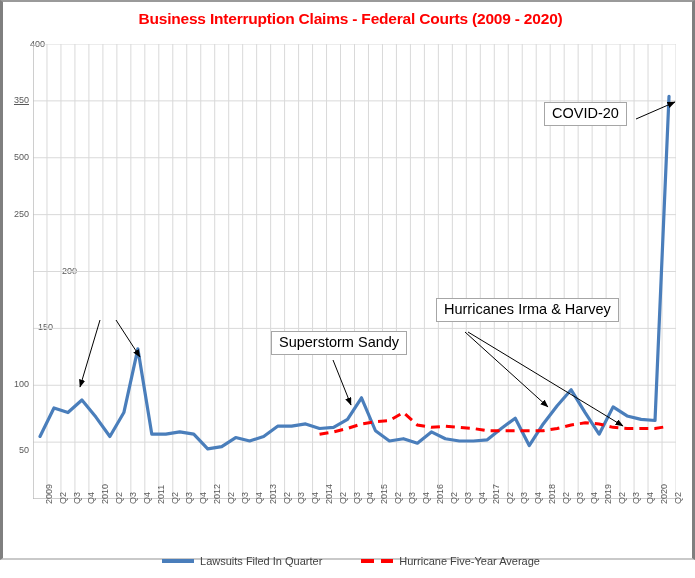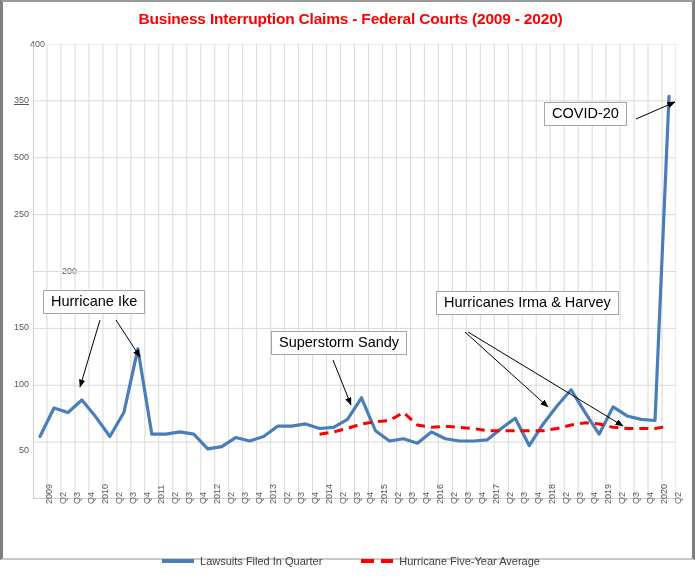--- a/index.html
+++ b/index.html
@@ -80,21 +80,21 @@
 <div id="frame">
 
   <div id="chart-title">Business Interruption Claims - Federal Courts (2009 - 2020)</div>
 
   <div id="yaxis-labels">
     <div class="ylabel" style="left:0px;top:37px;padding-left:16px;">400</div>
     <div class="ylabel" style="left:0px;top:93px;text-decoration:underline;">350</div>
     <div class="ylabel" style="left:0px;top:150px;">500</div>
     <div class="ylabel" style="left:0px;top:207px;">250</div>
     <div class="ylabel" style="left:0px;top:264px;padding-left:48px;">200</div>
-    <div class="ylabel" style="left:0px;top:320px;">150</div>
+    <div class="ylabel" style="left:0px;top:320px;padding-left:24px;">150</div>
     <div class="ylabel" style="left:0px;top:377px;">100</div>
     <div class="ylabel" style="left:0px;top:443px;">50</div>
   </div>
 
   <div id="plot">
     <svg id="plot-svg" width="643" height="455" viewBox="0 0 643 455" xmlns="http://www.w3.org/2000/svg">
       <g id="gridlines" stroke="#d9d9d9" stroke-width="1">
           <line x1="0" x2="643" y1="455" y2="455"></line>
           <line x1="0" x2="643" y1="398.125" y2="398.125"></line>
           <line x1="0" x2="643" y1="341.25" y2="341.25"></line>
@@ -168,23 +168,22 @@
       </marker>
     </defs>
     <line x1="97" y1="318" x2="77" y2="385" stroke="#000" stroke-width="1" marker-end="url(#ah)"></line>
     <line x1="113" y1="318" x2="137" y2="355" stroke="#000" stroke-width="1" marker-end="url(#ah)"></line>
     <line x1="330" y1="358" x2="348" y2="403" stroke="#000" stroke-width="1" marker-end="url(#ah)"></line>
     <line x1="462" y1="330" x2="545" y2="405" stroke="#000" stroke-width="1" marker-end="url(#ah)"></line>
     <line x1="465" y1="330" x2="620" y2="424" stroke="#000" stroke-width="1" marker-end="url(#ah)"></line>
     <line x1="633" y1="117" x2="672" y2="100" stroke="#000" stroke-width="1" marker-end="url(#ah)"></line>
   </svg>
 
-  <div class="callout" style="left:40px;top:288px;">Hurricane Ike</div>
   <div class="callout" style="left:268px;top:329px;">Superstorm Sandy</div>
-  <div class="callout" style="left:433px;top:289px;">Hurricanes Irma &amp; Harvey</div>
+  <div class="callout" style="left:433px;top:296px;">Hurricanes Irma &amp; Harvey</div>
   <div class="callout" style="left:541px;top:100px;">COVID-20</div>
 
   <div id="xaxis-labels">
       <div class="xlabel" style="left: 40.9891px; top: 502px;">2009</div>
       <div class="xlabel" style="left: 54.9674px; top: 502px;">Q2</div>
       <div class="xlabel" style="left: 68.9457px; top: 502px;">Q3</div>
       <div class="xlabel" style="left: 82.9239px; top: 502px;">Q4</div>
       <div class="xlabel" style="left: 96.9022px; top: 502px;">2010</div>
       <div class="xlabel" style="left: 110.88px; top: 502px;">Q2</div>
       <div class="xlabel" style="left: 124.859px; top: 502px;">Q3</div>

